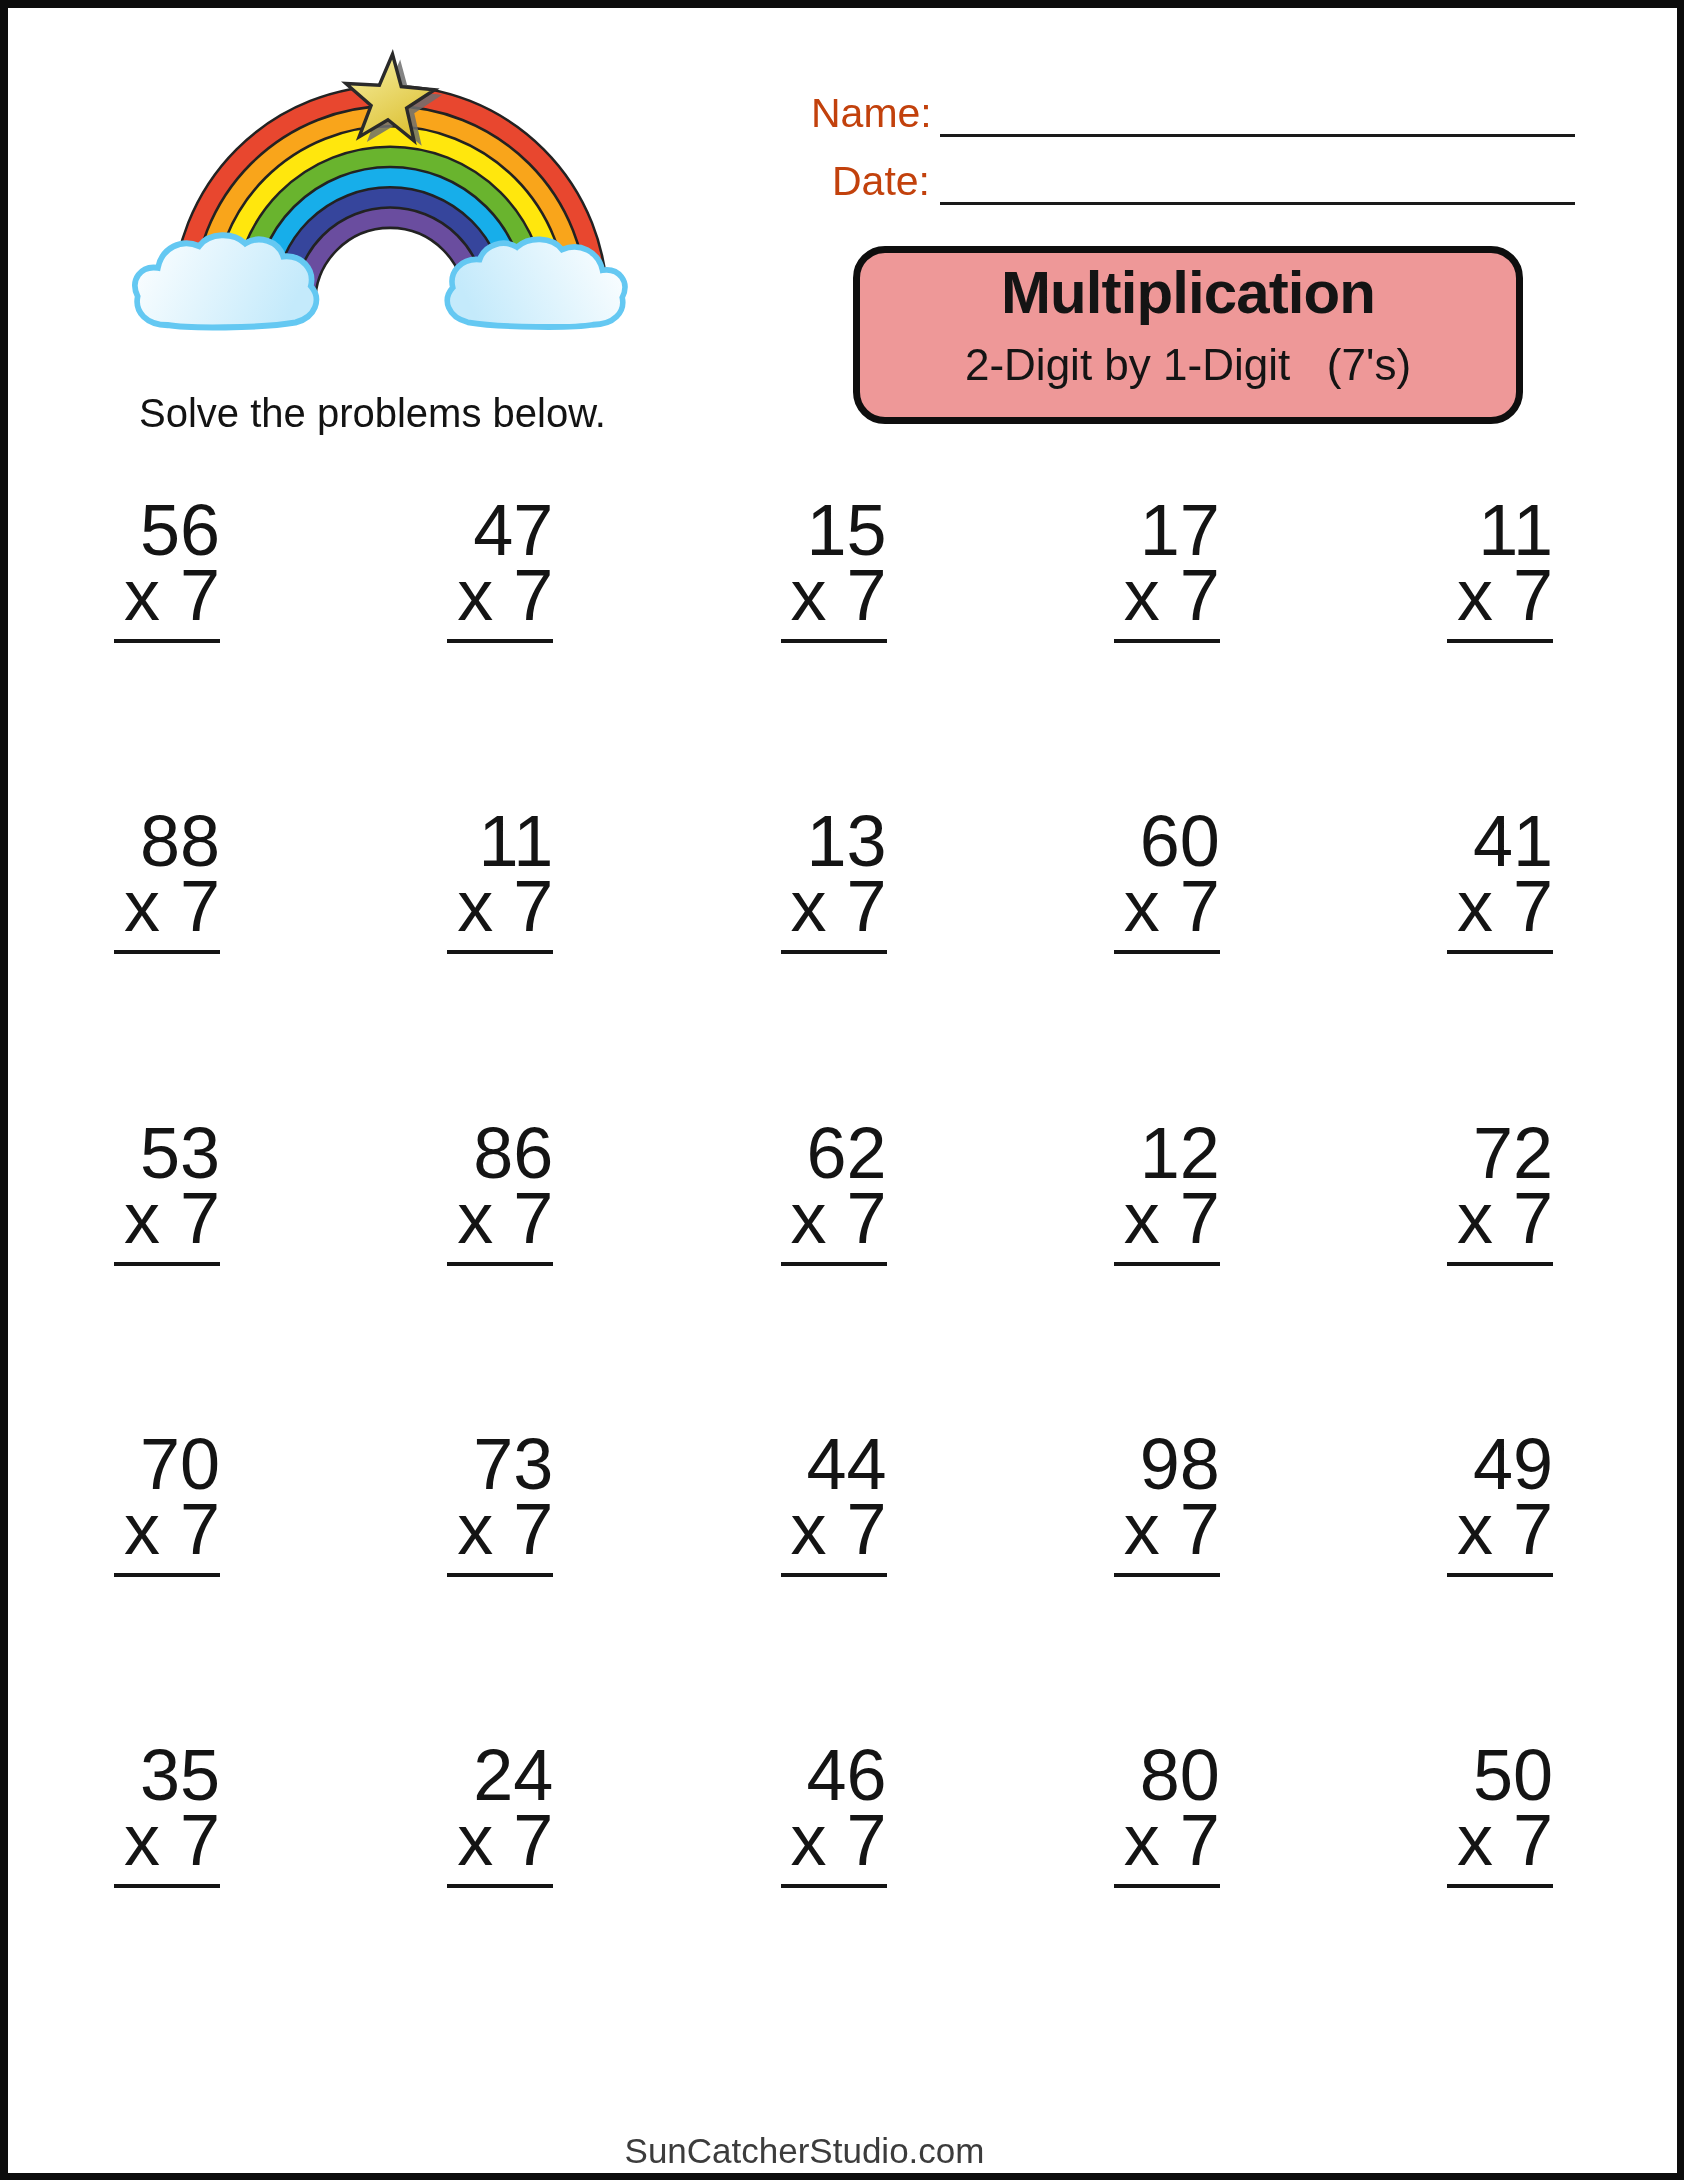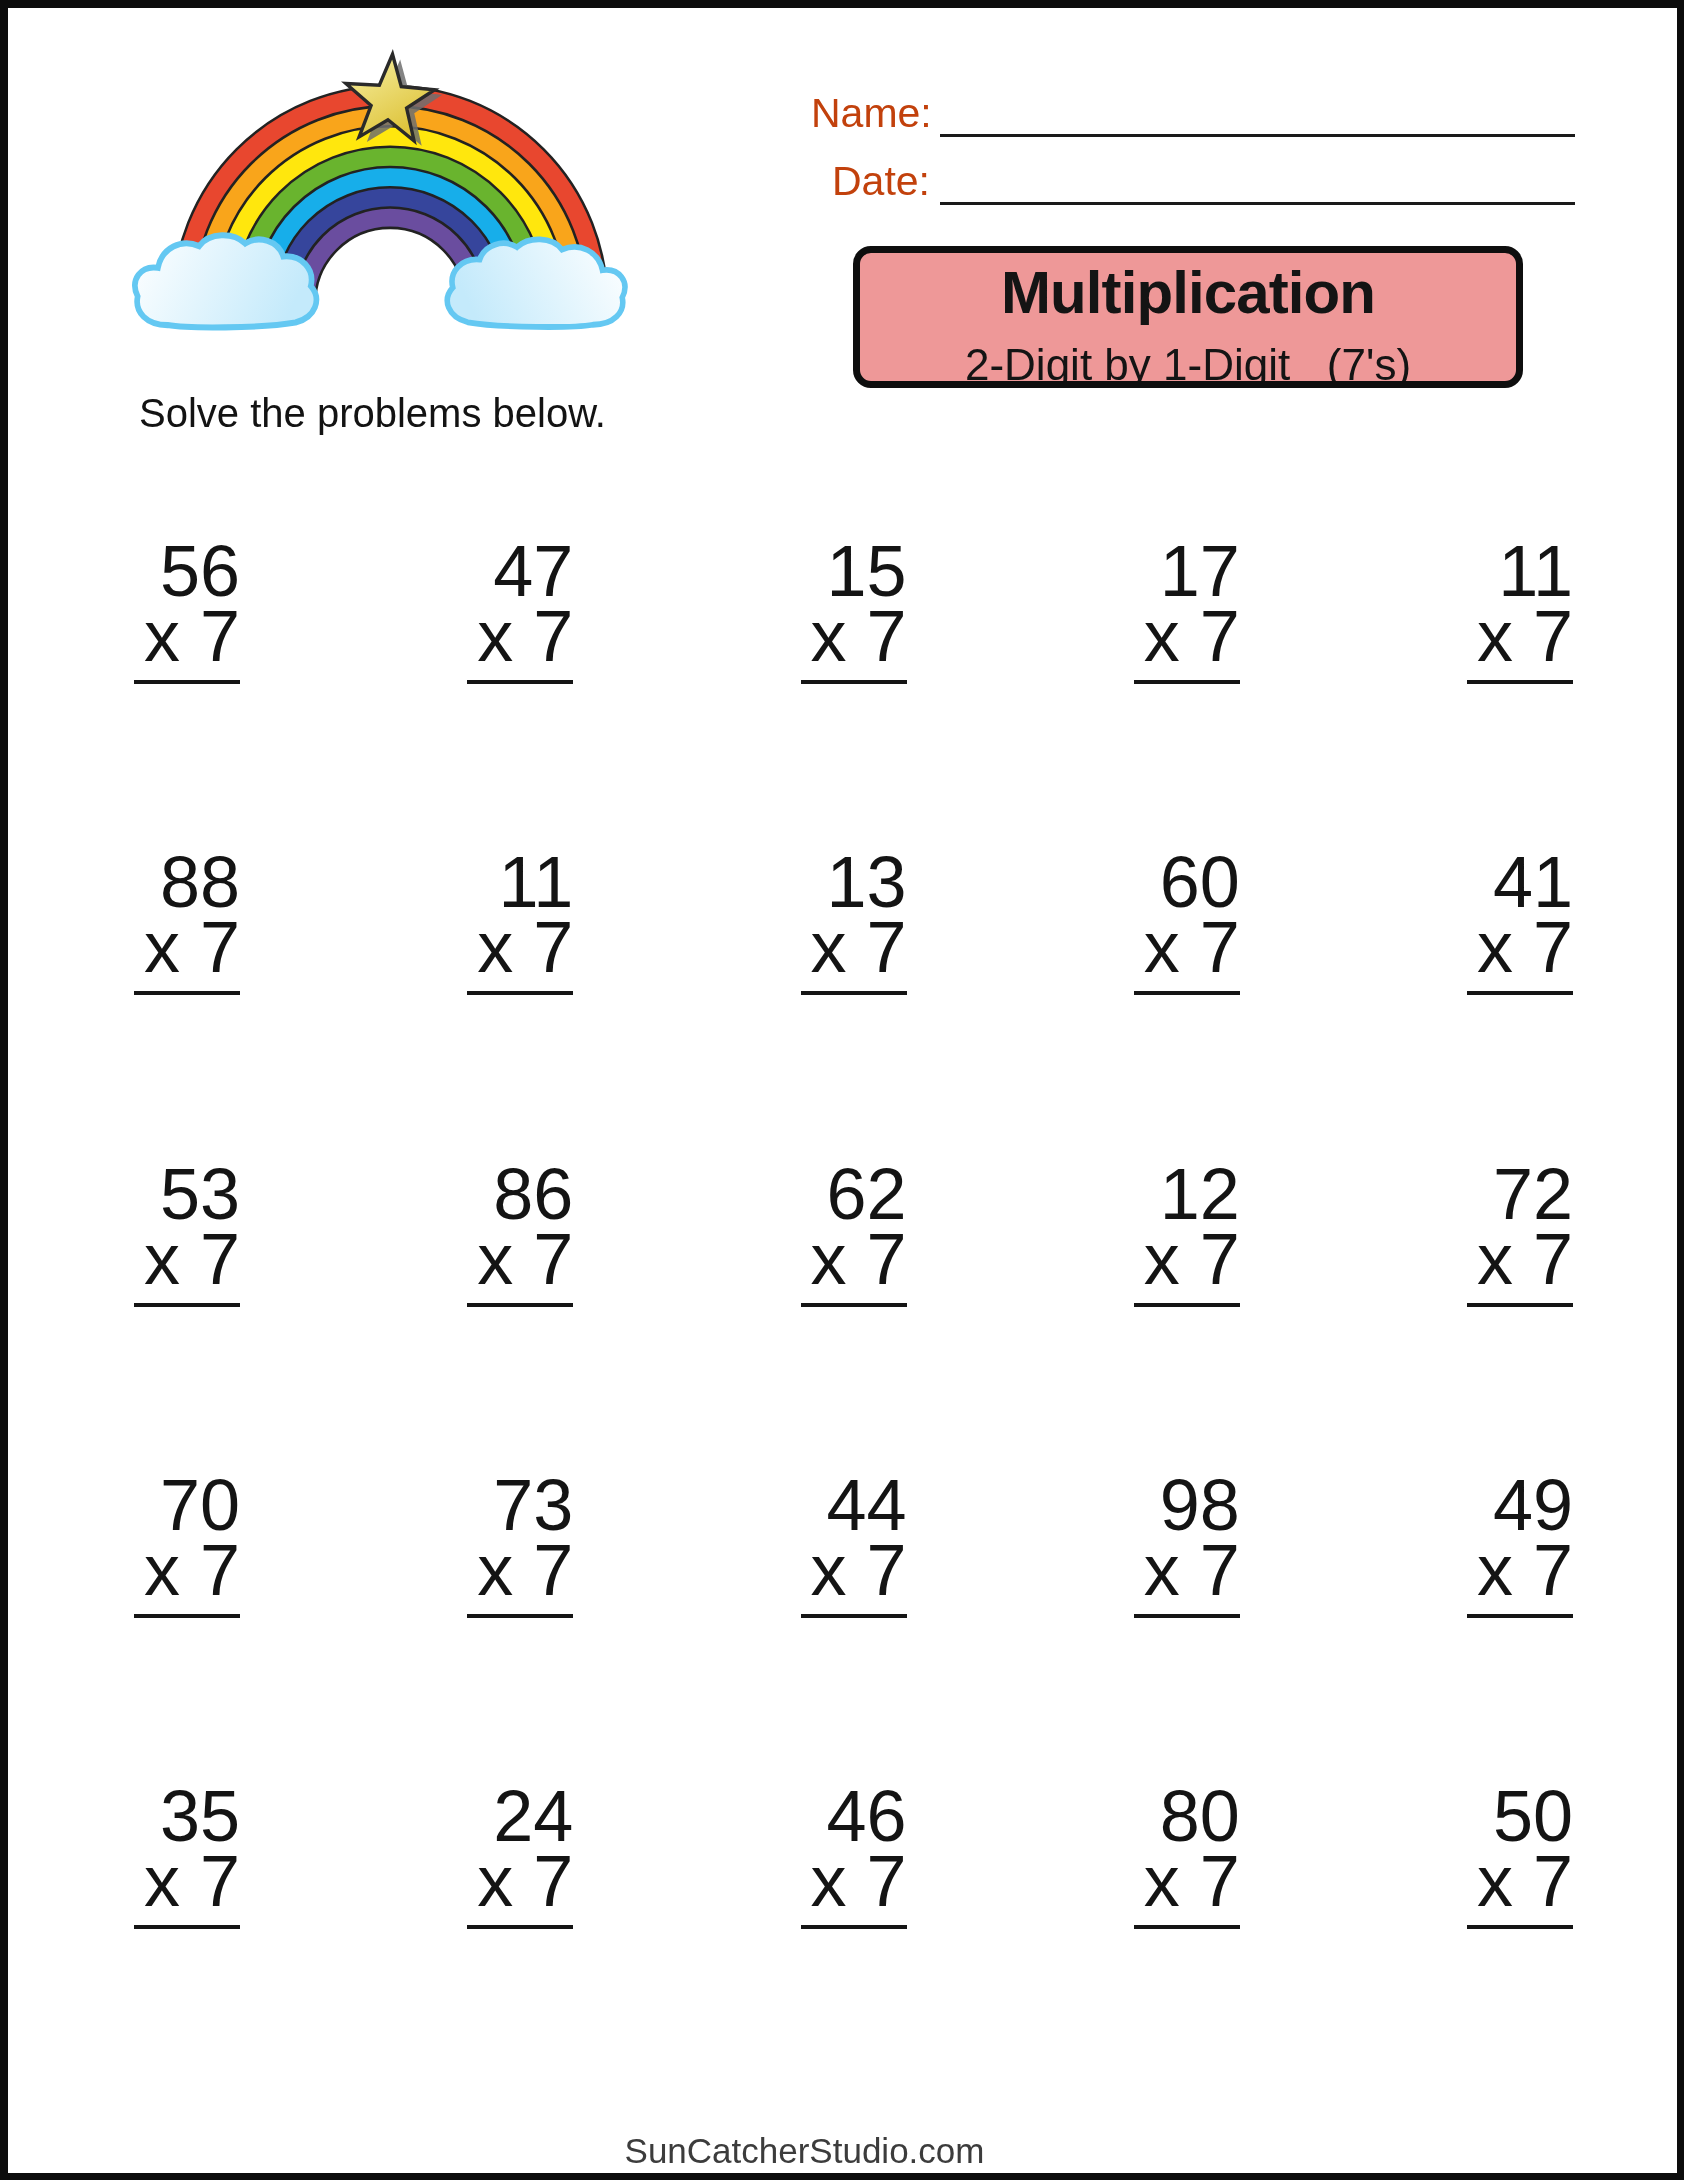--- a/index.html
+++ b/index.html
@@ -19,36 +19,35 @@
   }
 
   .field-label { position: absolute; font-size: 41px; color: #c2410c; white-space: nowrap; }
   .name-label { left: 811px; top: 90px; }
   .date-label { left: 832px; top: 158px; }
   .field-line { position: absolute; left: 940px; width: 635px; height: 3.4px; background: #1a1a1a; }
   .name-line { top: 134px; }
   .date-line { top: 202px; }
 
   .badge {
-    position: absolute; left: 853px; top: 246px; width: 670px; height: 142px;
+    position: absolute; left: 853px; top: 246px; width: 670px; height: 178px;
     box-sizing: border-box; background: #ee9898;
-    border: 7.7px solid #0e0e0e; border-radius: 18px;
+    border: 7.7px solid #0e0e0e; border-radius: 32px;
     text-align: center; overflow: hidden;
   }
   .badge-title { font-size: 60px; font-weight: bold; line-height: 1.0; margin-top: 10.2px; letter-spacing: -0.9px; }
   .badge-subtitle { font-size: 44px; line-height: 1.0; margin-top: 20px; white-space: pre; }
 
   .problems {
-    position: absolute; left: 134px; top: 498px; width: 1439px; height: 1390px;
+    position: absolute; left: 114px; top: 498px; width: 1439px; height: 1390px;
     display: grid;
     grid-template-columns: repeat(5, 106px);
     grid-template-rows: repeat(5, 145px);
     justify-content: space-between;
     align-content: space-between;
-    margin-top: 41px;
   }
   .problem {
     display: flex; flex-direction: column; align-items: flex-end;
     font-size: 72px; line-height: 65px; color: #141414;
   }
   .problem .mult { white-space: pre; }
   .answer-line { width: 106px; height: 0; border-bottom: 4.3px solid #151515; margin-top: 11px; }
 
   .footer {
     position: absolute; left: 0; top: 2131px; width: 1609px;

